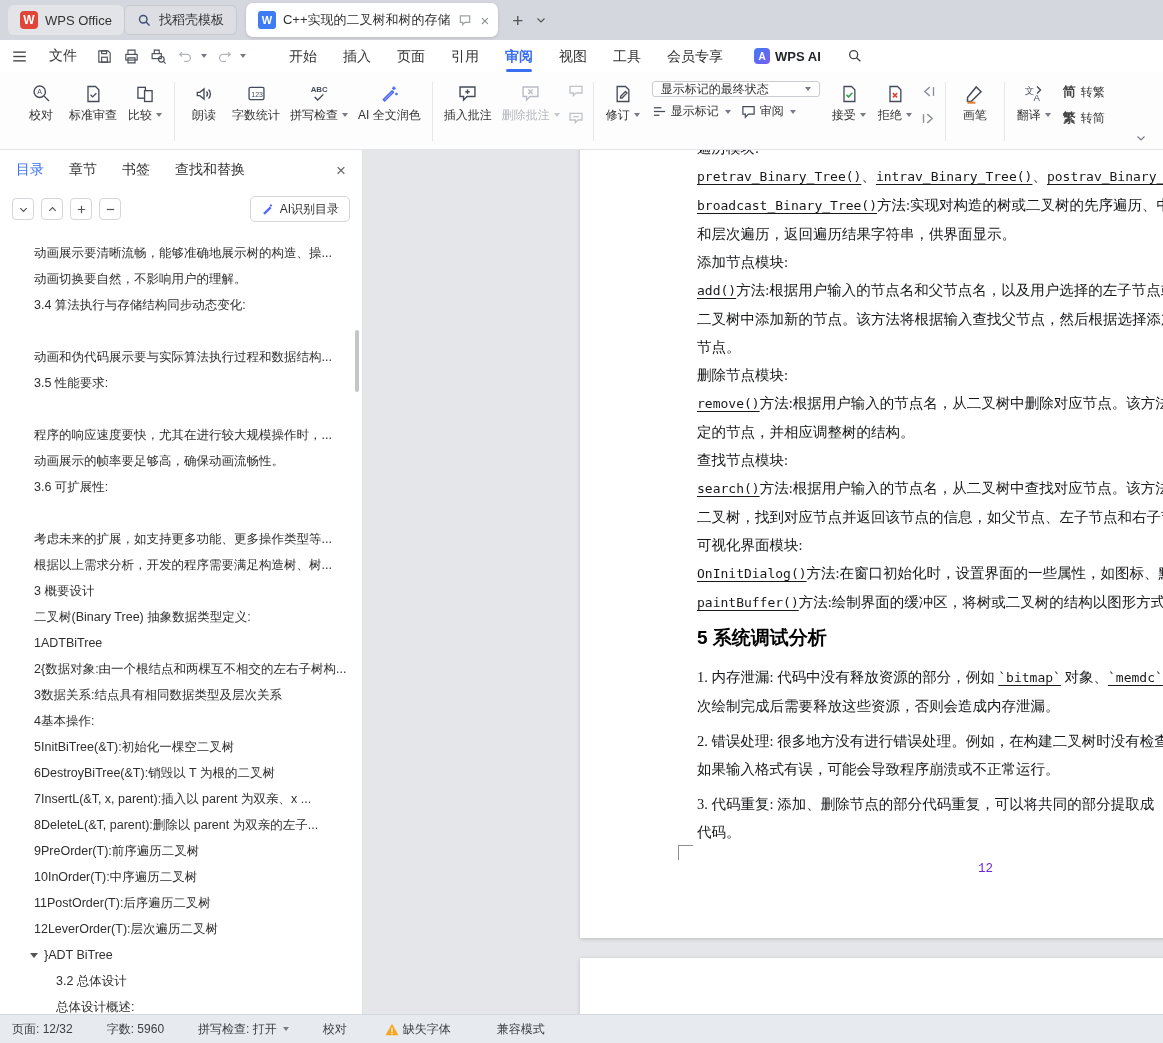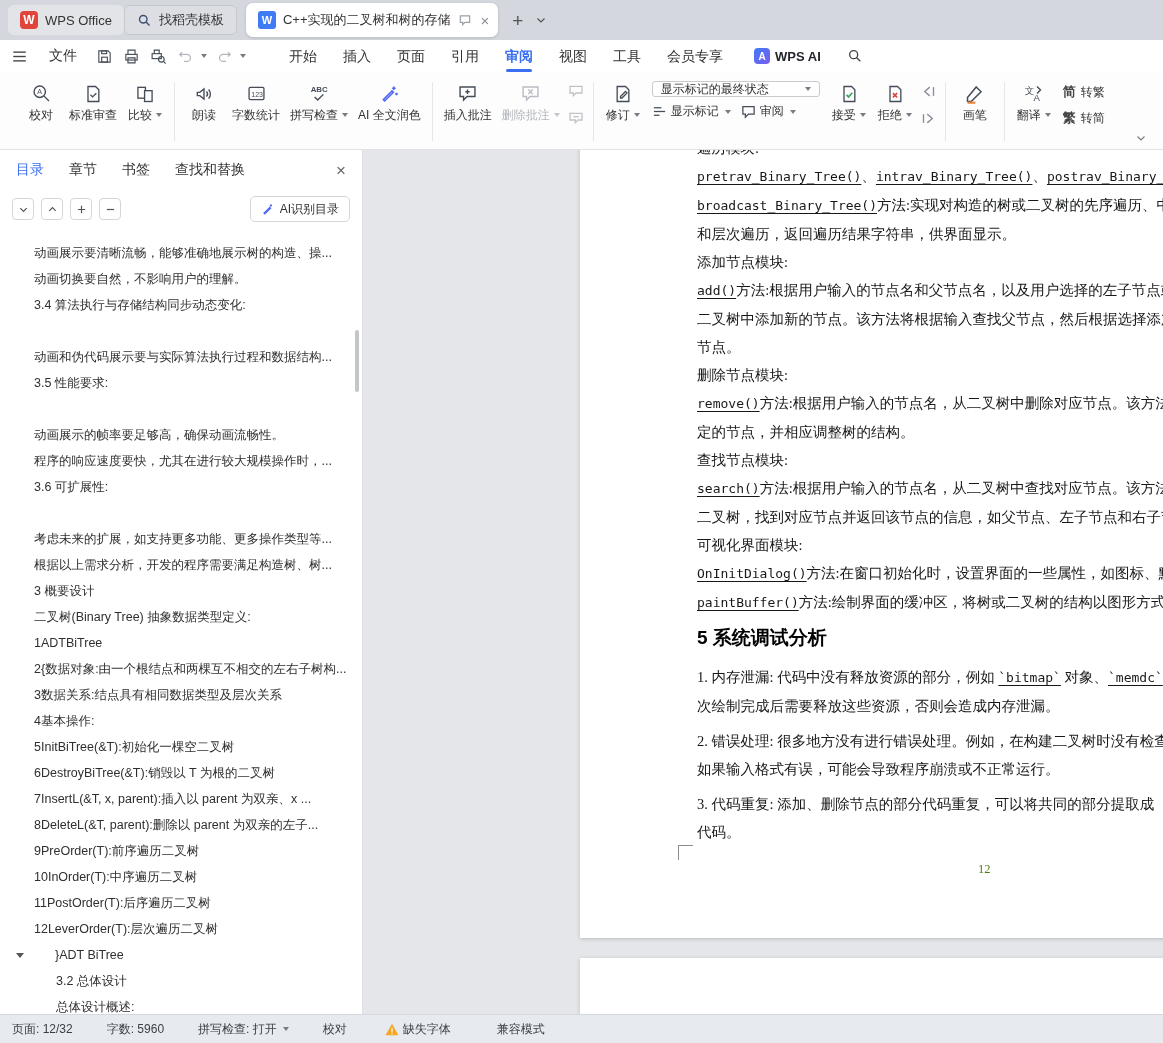--- a/index.html
+++ b/index.html
@@ -57,35 +57,35 @@
   .sidebar{width:363px;background:#fff;border-right:1px solid #dfe0e3;display:flex;flex-direction:column;position:relative;flex:0 0 auto;}
   .stabs{height:40px;display:flex;align-items:center;padding:0 16px;gap:25px;font-size:14px;color:#333;flex:0 0 auto;}
   .stab.active{color:#3a6ff2;}
   .sclose{margin-left:auto;font-size:17px;color:#666;line-height:1;}
   .stoolbar{height:38px;display:flex;align-items:center;padding:0 12px;gap:7px;flex:0 0 auto;}
   .tbtn{width:22px;height:22px;border:1px solid #d4d6da;border-radius:4px;background:#fff;display:flex;align-items:center;justify-content:center;}
   .aibtn{margin-left:auto;height:26px;border:1px solid #d4d6da;border-radius:5px;display:flex;align-items:center;gap:5px;padding:0 10px;font-size:12px;color:#333;background:#fff;white-space:nowrap;}
   .toc{flex:1;overflow:hidden;padding-top:12px;}
   .toc-item{height:26px;line-height:26px;padding-left:34px;font-size:12.5px;color:#2f2f2f;white-space:nowrap;overflow:hidden;display:flex;align-items:center;}
   .toc-item.ind2{padding-left:56px;}
-  .toc-item.haspar{padding-left:16px;gap:25px;}
+  .toc-item.haspar{padding-left:30px;}
   .tri{width:0;height:0;border-left:4px solid transparent;border-right:4px solid transparent;border-top:5px solid #555;margin-right:6px;flex:0 0 auto;}
   .sscroll{position:absolute;right:3px;top:180px;width:4px;height:62px;background:#c3c5c9;border-radius:2px;}
 
   
   .doc-area{flex:1;background:#e4e6e9;position:relative;overflow:hidden;}
   .page{position:absolute;left:217px;width:880px;background:#fff;box-shadow:0 1px 4px rgba(0,0,0,.18);}
   .page1{top:-12px;height:800px;}
   .page2{top:808px;height:240px;}
   .doccontent{position:absolute;left:117px;top:-4px;right:0;overflow:hidden;}
   .doc-line{font-family:"Liberation Serif","DejaVu Serif",serif;font-size:14.5px;line-height:28px;color:#17181a;white-space:nowrap;}
   .doc-line.sp{margin-top:7px;}
   .doc-line .code{font-family:"DejaVu Sans Mono","Liberation Mono",monospace;font-size:13px;text-decoration:underline;text-underline-offset:3px;}
   .doc-heading{font-size:19px;font-weight:700;color:#000;margin:6px 0 10px;font-family:"Liberation Sans",sans-serif;line-height:30px;}
-  .pagenum{position:absolute;left:398px;top:724px;font-size:12.5px;color:#4d7c0f;font-family:Liberation Serif, serif;}
+  .pagenum{position:absolute;left:398px;top:724px;font-size:12.5px;color:#6d28d9;font-family:Liberation Mono, monospace;}
   .corner{position:absolute;left:98px;top:707px;width:15px;height:15px;border-left:1.5px solid #8a8d92;border-top:1.5px solid #8a8d92;}
 
   
   .statusbar{height:29px;background:#e7eaee;border-top:1px solid #d4d7db;display:flex;align-items:center;padding:0 12px;gap:4px;font-size:12px;color:#3b3e43;flex:0 0 auto;}
   .sitem{display:flex;align-items:center;gap:4px;margin-right:30px;white-space:nowrap;}
 </style>
 </head>
 <body>
 
 <div class="app">
@@ -465,24 +465,24 @@
           <div class="toc-item">
             <span>动画和伪代码展示要与实际算法执行过程和数据结构...</span>
           </div>
           <div class="toc-item">
             <span>3.5 性能要求:</span>
           </div>
           <div class="toc-item">
             <span></span>
           </div>
           <div class="toc-item">
+            <span>程序的响应速度要快，尤其在进行较大规模操作时，...</span>
+          </div>
+          <div class="toc-item">
             <span>动画展示的帧率要足够高，确保动画流畅性。</span>
-          </div>
-          <div class="toc-item">
-            <span>程序的响应速度要快，尤其在进行较大规模操作时，...</span>
           </div>
           <div class="toc-item">
             <span>3.6 可扩展性:</span>
           </div>
           <div class="toc-item">
             <span></span>
           </div>
           <div class="toc-item">
             <span>考虑未来的扩展，如支持更多功能、更多操作类型等...</span>
           </div>

